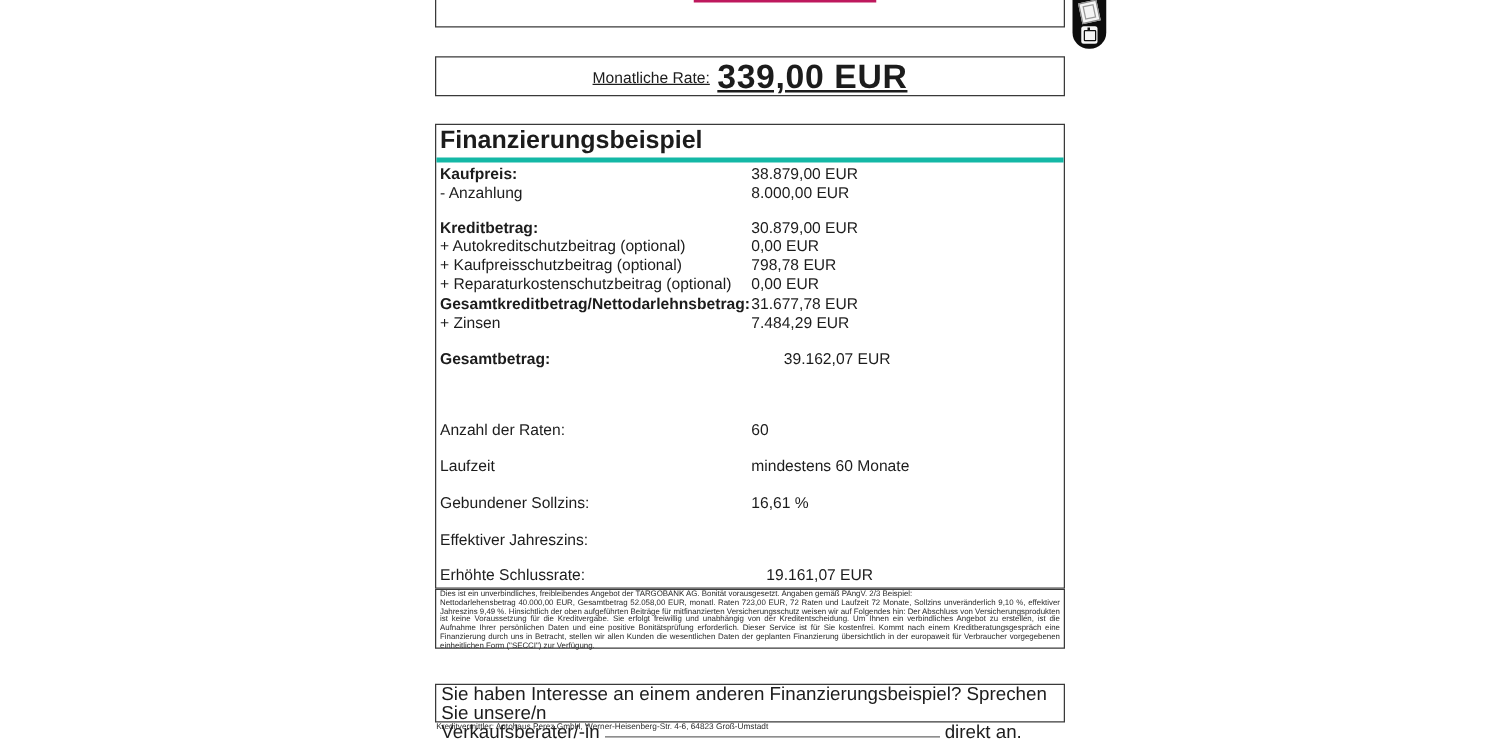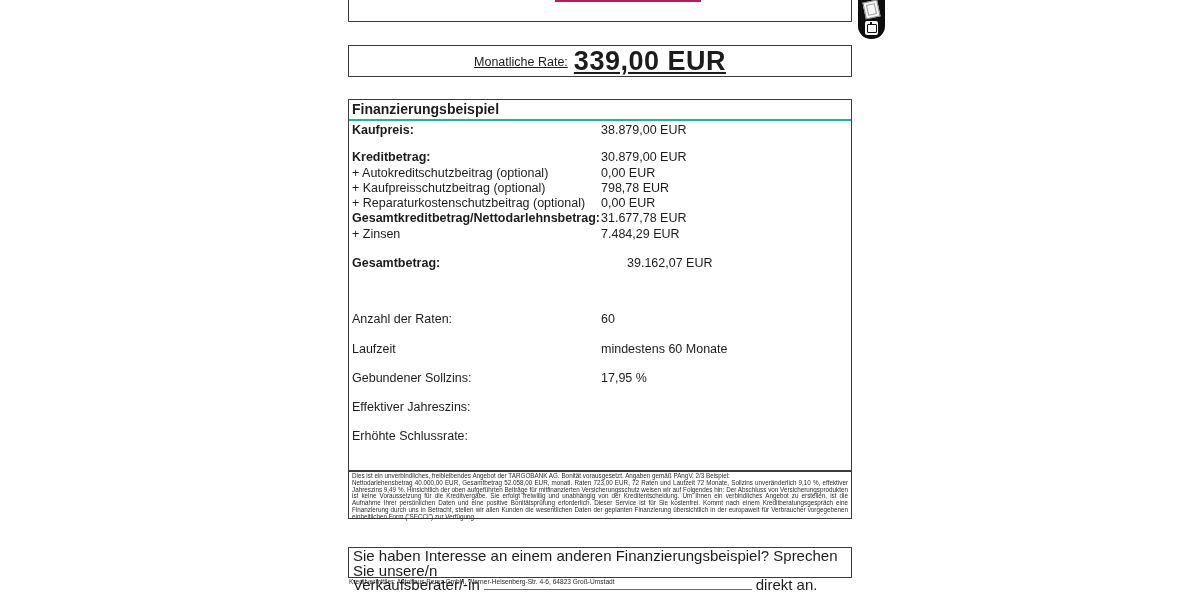--- a/index.html
+++ b/index.html
@@ -16,21 +16,21 @@
   .gwnr-line{display:inline-block;width:146px;border-bottom:7px solid #be185d;height:13px;position:relative;}
   .gwnr-value{position:absolute;left:44px;top:-8px;font-size:12.5px;}
 
   
   .rate-box{top:45px;height:32px;display:flex;align-items:baseline;justify-content:center;text-decoration:underline;}
   .rate-label{font-size:12.5px;transform:translateY(-4px);margin-right:6px;}
   .rate-value{font-size:27px;font-weight:bold;letter-spacing:.5px;line-height:30px;}
 
   
   .table-box{top:99px;height:372px;overflow:hidden;}
-  .table-title{font-size:14px;font-weight:bold;padding:1px 3px 2px 3px;border-bottom:2px solid #14b8a6;}
+  .table-title{font-size:20px;font-weight:bold;padding:1px 3px 2px 3px;border-bottom:4px solid #14b8a6;}
   .table-rows{padding-top:2px;}
   .trow{display:flex;height:15.3px;font-size:12.5px;line-height:15px;}
   .trow.bold{font-weight:bold;}
   .tlabel{padding-left:3px;width:249px;white-space:nowrap;}
   .tvalue{flex:1;font-weight:normal;}
   .trow.bold .tvalue{font-weight:normal;}
 
   
   .fineprint-box{top:471px;height:48px;padding:1px 3px;font-size:6.3px;line-height:6.8px;color:#2a2a2a;}
   .fineprint-body{text-align:justify;}
@@ -71,20 +71,24 @@
     <span class="rate-value">339,00 EUR</span>
   </div>
 
   <div class="box table-box">
     <div class="table-title">Finanzierungsbeispiel</div>
     <div class="table-rows" id="table-rows">
         <div class="trow bold">
           <span class="tlabel">Kaufpreis:</span>
           <span class="tvalue">38.879,00 EUR</span>
         </div>
+        <div class="trow">
+          <span class="tlabel">- Anzahlung</span>
+          <span class="tvalue">8.000,00 EUR</span>
+        </div>
         <div class="trow bold" style="margin-top: 12px;">
           <span class="tlabel">Kreditbetrag:</span>
           <span class="tvalue">30.879,00 EUR</span>
         </div>
         <div class="trow">
           <span class="tlabel">+ Autokreditschutzbeitrag (optional)</span>
           <span class="tvalue">0,00 EUR</span>
         </div>
         <div class="trow">
           <span class="tlabel">+ Kaufpreisschutzbeitrag (optional)</span>
@@ -109,27 +113,28 @@
         <div class="trow" style="margin-top: 41px;">
           <span class="tlabel">Anzahl der Raten:</span>
           <span class="tvalue">60</span>
         </div>
         <div class="trow" style="margin-top: 14px;">
           <span class="tlabel">Laufzeit</span>
           <span class="tvalue">mindestens 60 Monate</span>
         </div>
         <div class="trow" style="margin-top: 14px;">
           <span class="tlabel">Gebundener Sollzins:</span>
-          <span class="tvalue">17,95 %</span>
+          <span class="tvalue">16,61 %</span>
         </div>
         <div class="trow" style="margin-top: 14px;">
           <span class="tlabel">Effektiver Jahreszins:</span>
         </div>
         <div class="trow" style="margin-top: 13px; gap: 12px;">
           <span class="tlabel">Erhöhte Schlussrate:</span>
+          <span class="tvalue">19.161,07 EUR</span>
         </div>
       </div>
   </div>
 
   <div class="box fineprint-box">
     <div class="fineprint-body">Dies ist ein unverbindliches, freibleibendes Angebot der TARGOBANK AG. Bonität vorausgesetzt. Angaben gemäß PAngV. 2/3 Beispiel:</div>
     <div class="fineprint-body">Nettodarlehensbetrag 40.000,00 EUR, Gesamtbetrag 52.058,00 EUR, monatl. Raten 723,00 EUR, 72 Raten und Laufzeit 72 Monate, Sollzins unveränderlich 9,10 %, effektiver Jahreszins 9,49 %. Hinsichtlich der oben aufgeführten Beiträge für mitfinanzierten Versicherungsschutz weisen wir auf Folgendes hin: Der Abschluss von Versicherungsprodukten ist keine Voraussetzung für die Kreditvergabe. Sie erfolgt freiwillig und unabhängig von der Kreditentscheidung. Um Ihnen ein verbindliches Angebot zu erstellen, ist die Aufnahme Ihrer persönlichen Daten und eine positive Bonitätsprüfung erforderlich. Dieser Service ist für Sie kostenfrei. Kommt nach einem Kreditberatungsgespräch eine Finanzierung durch uns in Betracht, stellen wir allen Kunden die wesentlichen Daten der geplanten Finanzierung übersichtlich in der europaweit für Verbraucher vorgegebenen einheitlichen Form ("SECCI") zur Verfügung.</div>
   </div>
 
   <div class="box interest-box">

